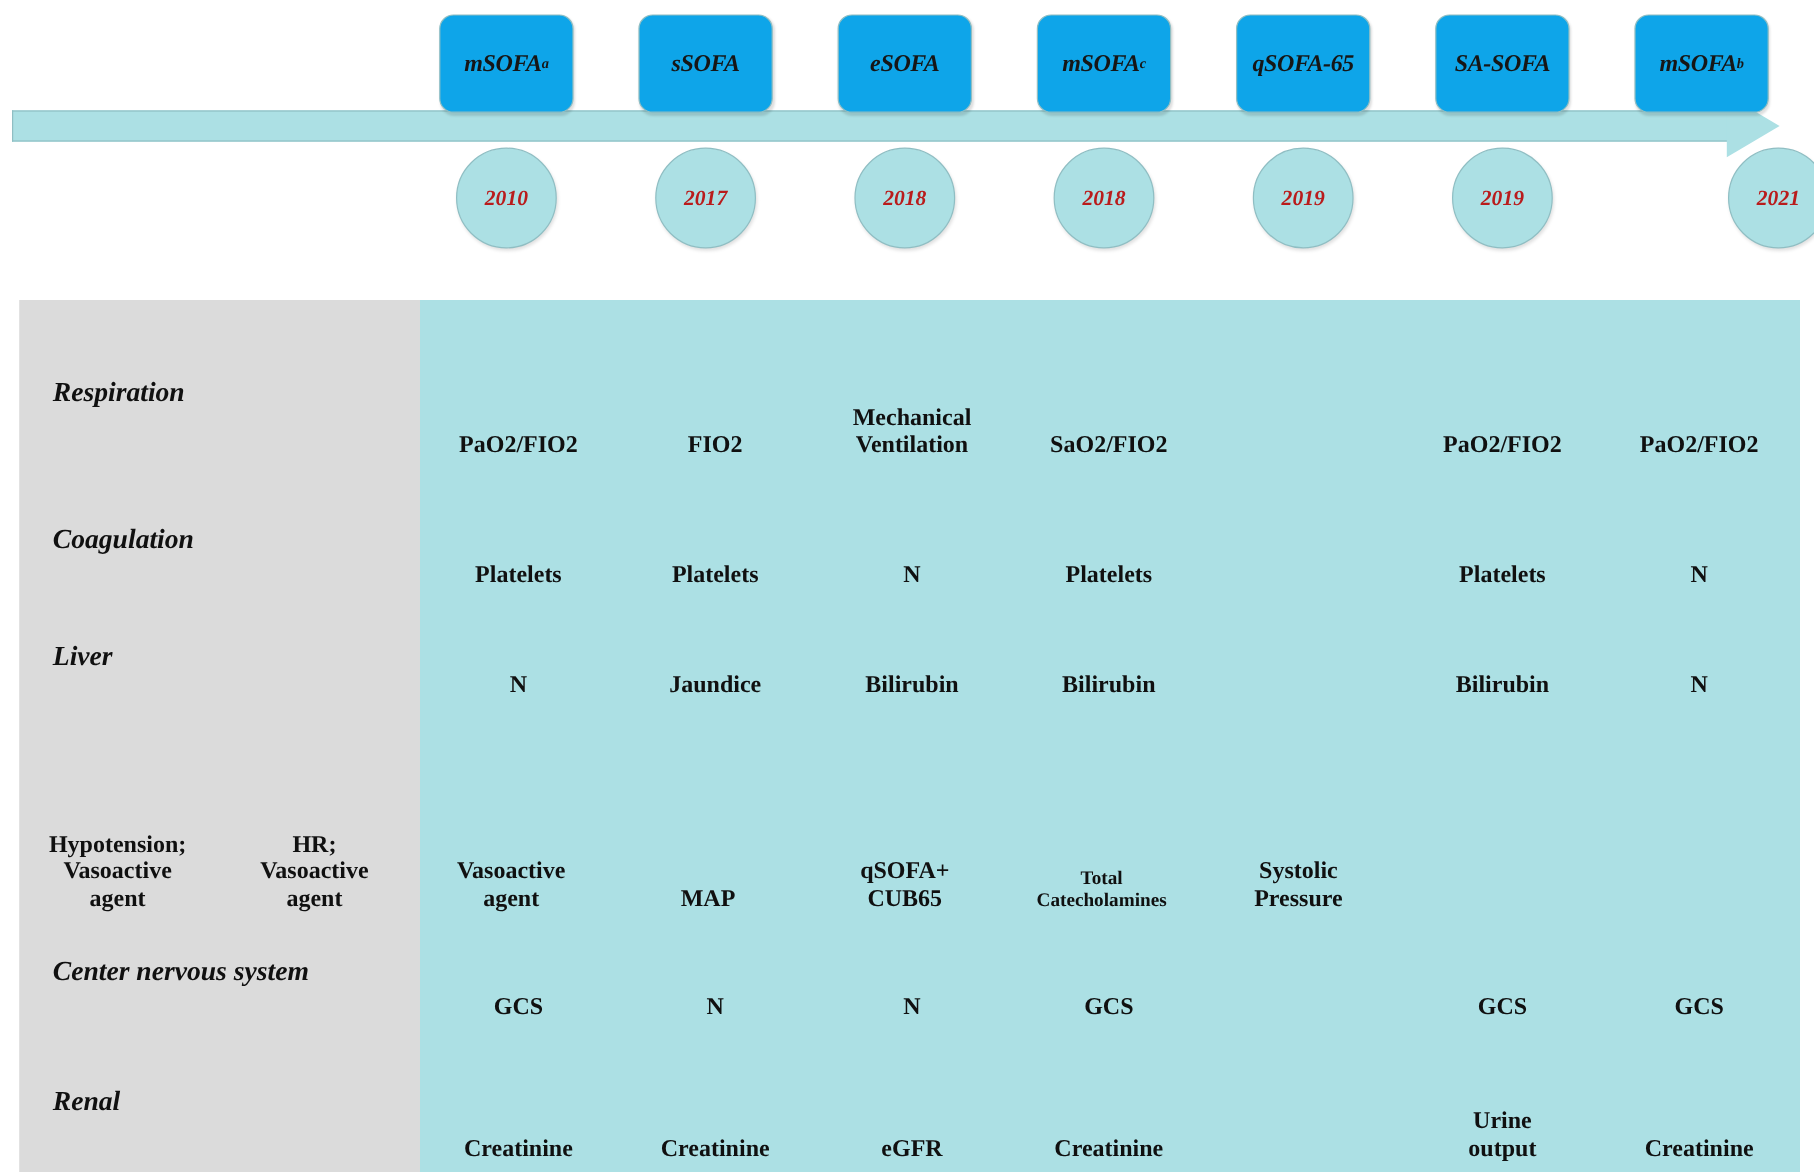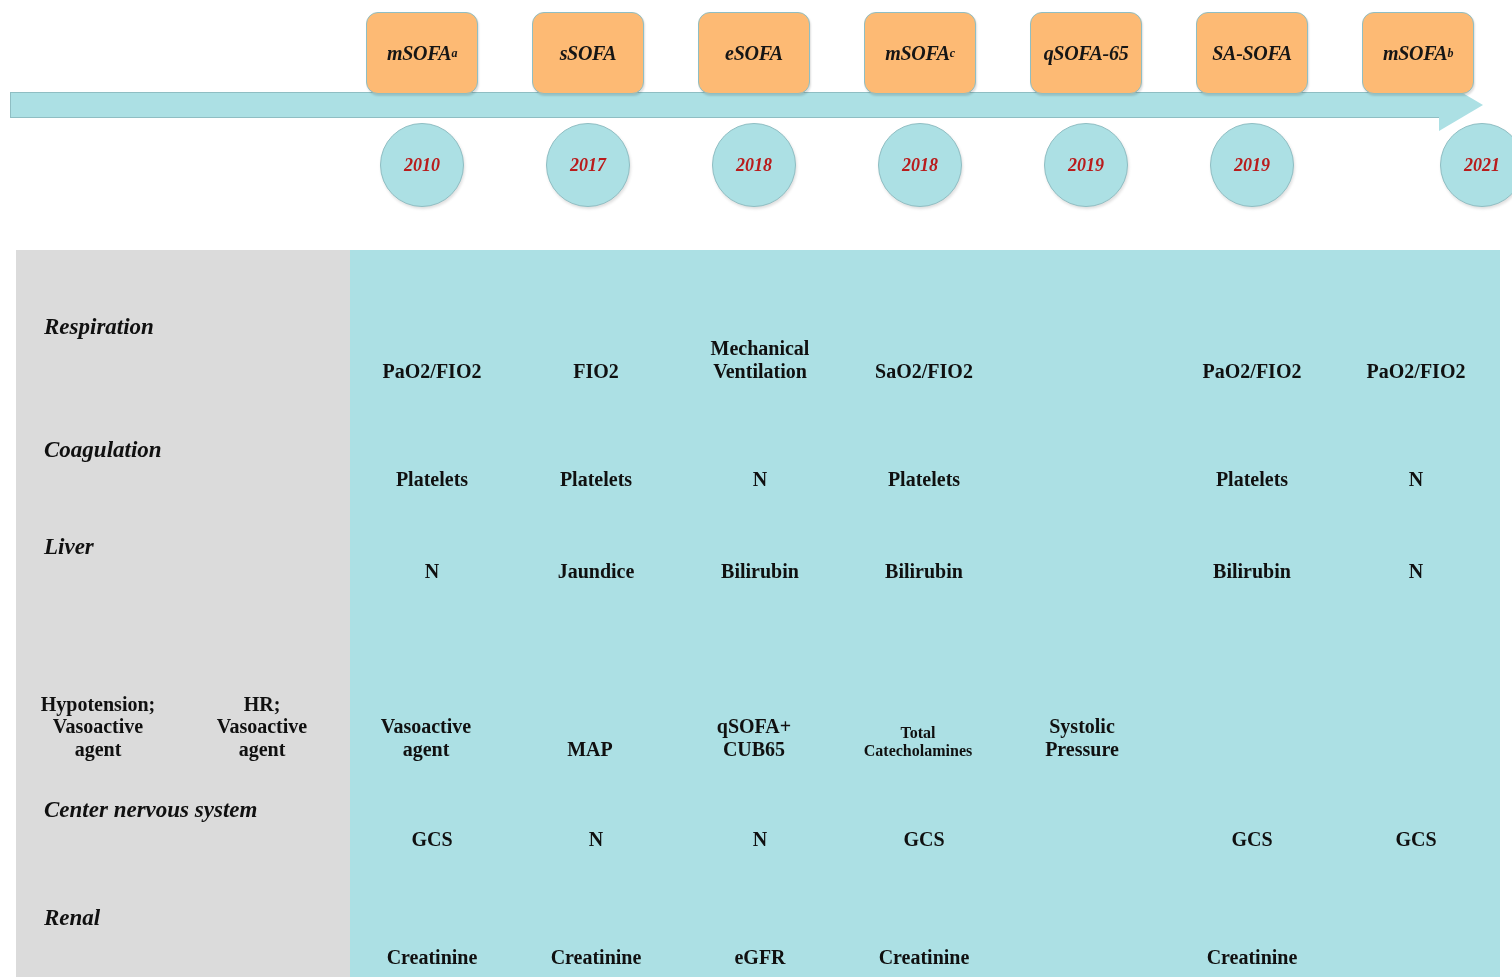--- a/index.html
+++ b/index.html
@@ -55,21 +55,21 @@
     border-bottom: 26px solid transparent;
     border-left: 44px solid #8fbec3;
     z-index: -1;
   }
 
   .tl-box {
     position: absolute;
     top: 12px;
     width: 112px;
     height: 82px;
-    background: #fdba74;
+    background: #0ea5e9;
     border: 1.5px solid #8fbec3;
     border-radius: 12px;
     box-sizing: border-box;
     display: flex;
     align-items: center;
     justify-content: center;
     font-style: italic;
     font-weight: bold;
     font-size: 20px;
     color: #161616;
@@ -299,19 +299,21 @@
           </div>
         </div>
         <div class="row" style="top: 618px; height: 100px;">
           <div class="row-label">Renal</div>
           <div class="cells">
             <div class="cell" style="white-space: pre-line;">Creatinine</div>
             <div class="cell" style="white-space: pre-line;">Creatinine</div>
             <div class="cell" style="white-space: pre-line;">eGFR</div>
             <div class="cell" style="white-space: pre-line;">Creatinine</div>
             <div class="cell empty" style="white-space: pre-line;"></div>
+            <div class="cell" style="white-space: pre-line;">Urine
+output</div>
             <div class="cell" style="white-space: pre-line;">Creatinine</div>
           </div>
         </div>
       </div>
   </div>
 
 </div>
 
 </body></html>

